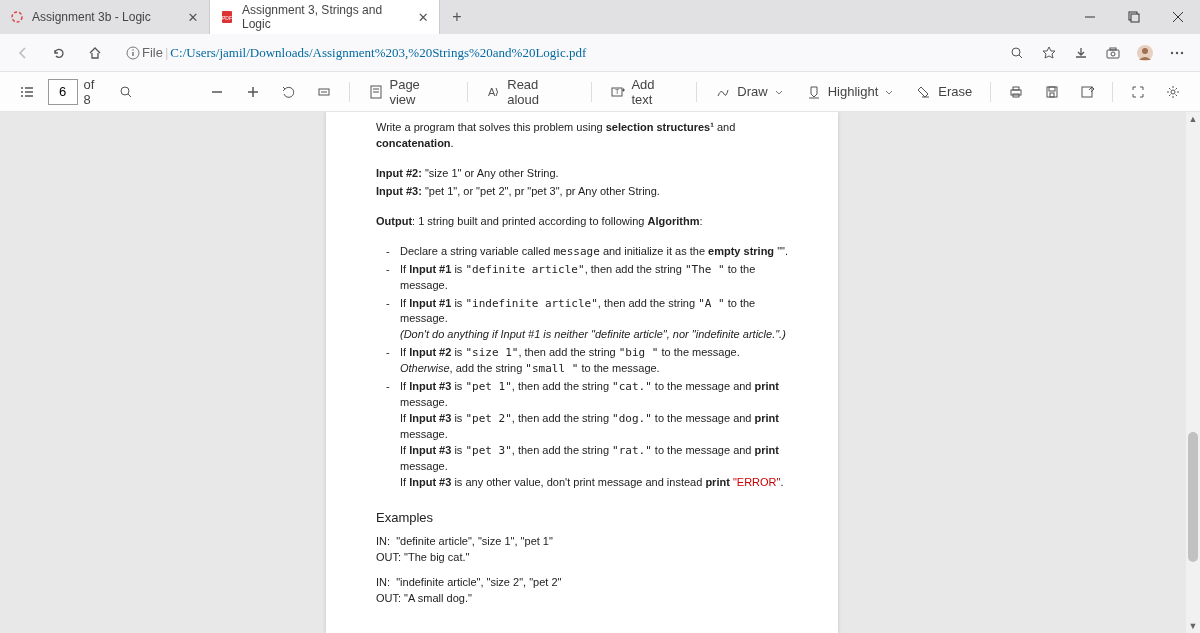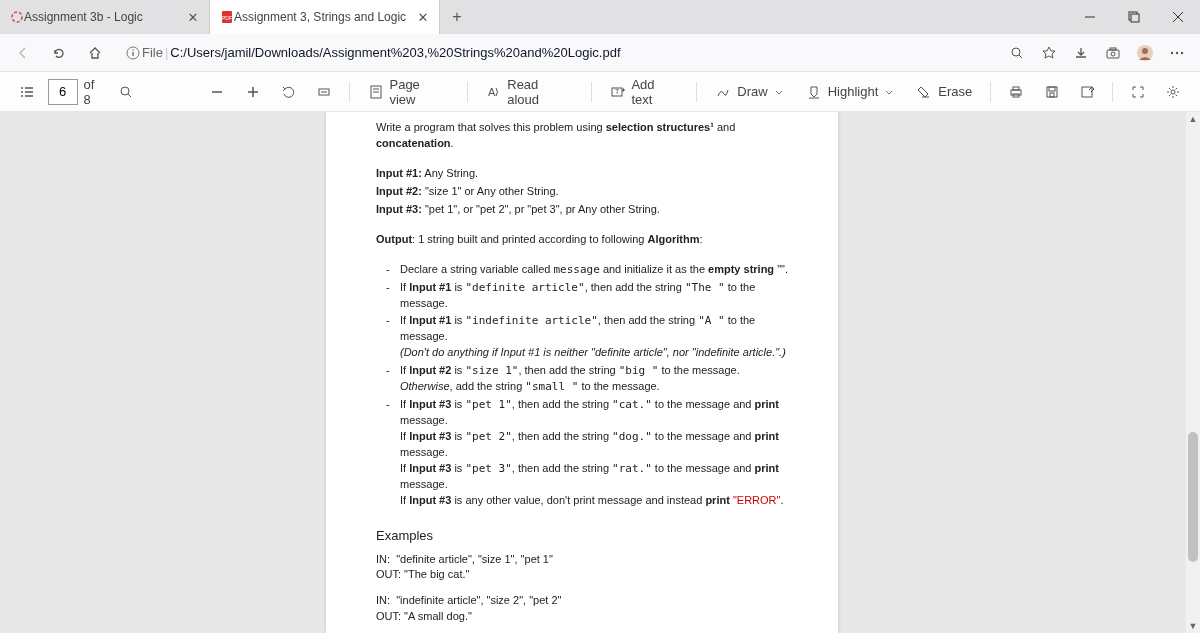--- a/index.html
+++ b/index.html
@@ -1,35 +1,35 @@
 <!DOCTYPE html>
 <html><head>
 <meta charset="utf-8">
 <style>
 * { margin: 0; padding: 0; box-sizing: border-box; font-family: "Segoe UI", Arial, sans-serif; }
 body { width: 1200px; height: 633px; background: #f3f3f3; overflow: hidden; position: relative; }
 
 
 .titlebar { height: 34px; background: #e1e1e3; display: flex; align-items: center; }
-.tab { height: 34px; display: flex; align-items: center; padding: 0 10px; font-size: 12px; color: #444; border-right: 1px solid #ccc; position: relative; }
+.tab { height: 34px; display: flex; align-items: center; padding: 0 10px; font-size: 12px; color: #444; gap: 8px; border-right: 1px solid #ccc; position: relative; }
 .tab.active { background: #ffffff; }
 .tab .favicon { width: 14px; height: 14px; display: inline-flex; align-items: center; justify-content: center; }
 .tab .close { width: 12px; height: 12px; display: flex; align-items: center; justify-content: center; font-size: 13px; color: #555; }
 .new-tab { width: 34px; height: 34px; display: flex; align-items: center; justify-content: center; font-size: 16px; color: #555; }
 .winctrl { margin-left: auto; display: flex; }
 .winctrl div { width: 44px; height: 34px; display: flex; align-items: center; justify-content: center; color: #333; }
 
 
 .addressbar { height: 38px; background: #f9f9fb; display: flex; align-items: center; padding: 0 8px; gap: 6px; border-bottom: 1px solid #e3e3e5; }
 .nav-btn { width: 30px; height: 30px; display: flex; align-items: center; justify-content: center; color: #666; border-radius: 4px; }
 .nav-btn.disabled { color: #bbb; }
 .url-area { flex: 1; display: flex; align-items: center; gap: 2px; padding: 0 10px; font-size: 13px; color: #555; }
 .url-area .file-label { color: #666; }
 .url-area .sep { color: #ccc; }
-.url-area .url { color: #0f172a; }
+.url-area .url { color: #0369a1; font-family: Liberation Serif, serif; }
 .right-icons { display: flex; gap: 2px; }
 
 
 .pdf-toolbar { height: 40px; background: #fdfdfd; display: flex; align-items: center; padding: 0 12px; gap: 6px; border-bottom: 1px solid #e5e5e7; font-size: 13px; color: #444; }
 .pdf-toolbar .tb-btn { height: 30px; display: flex; align-items: center; padding: 0 8px; gap: 6px; border-radius: 4px; }
 .pdf-toolbar .tb-icon { width: 30px; height: 30px; display: flex; align-items: center; justify-content: center; }
 .page-input { width: 30px; height: 26px; border: 1px solid #999; text-align: center; font-size: 13px; }
 .vsep { width: 1px; height: 20px; background: #ddd; margin: 0 4px; }
 
 
@@ -298,21 +298,20 @@
         <circle cx="8" cy="8" r="2" fill="none" stroke="#555"></circle>
         <path d="M8 2 V4 M8 12 V14 M2 8 H4 M12 8 H14 M4 4 L5.5 5.5 M10.5 10.5 L12 12 M12 4 L10.5 5.5 M5.5 10.5 L4 12" stroke="#555"></path>
       </svg>
     </div>
 </div>
 
 <div class="content-wrap">
   <div class="page">
     <p><span>Write a program that solves this problem using </span><b>selection structures¹</b><span> and </span><b>concatenation</b><span>.</span></p>
     <div class="spacer"></div>
-    <p><b>Input #1:</b><span> Any String.</span></p>
     <p><b>Input #2:</b><span> "size 1" or Any other String.</span></p>
     <p><b>Input #3:</b><span> "pet 1", or "pet 2", pr "pet 3", pr Any other String.</span></p>
     <div class="spacer"></div>
     <p><b>Output</b><span>: 1 string built and printed according to following </span><b>Algorithm</b><span>:</span></p>
     <div class="spacer"></div>
     <ul>
       <li><span>Declare a string variable called </span><span class="mono">message</span><span> and initialize it as the </span><b>empty string</b><span> "".</span></li>
       <li><span>If </span><b>Input #1</b><span> is </span><span class="mono">"definite article"</span><span>, then add the string </span><span class="mono">"The "</span><span> to the message.</span></li>
       <li><span>If </span><b>Input #1</b><span> is </span><span class="mono">"indefinite article"</span><span>, then add the string </span><span class="mono">"A "</span><span> to the message.</span><br><i>(Don't do anything if Input #1 is neither "definite article", nor "indefinite article.".)</i></li>
       <li><span>If </span><b>Input #2</b><span> is </span><span class="mono">"size 1"</span><span>, then add the string </span><span class="mono">"big "</span><span> to the message.</span><br><i>Otherwise</i><span>, add the string </span><span class="mono">"small "</span><span> to the message.</span></li>

